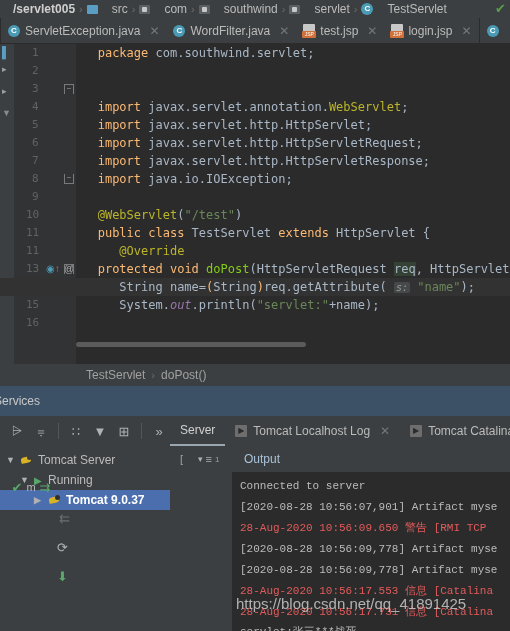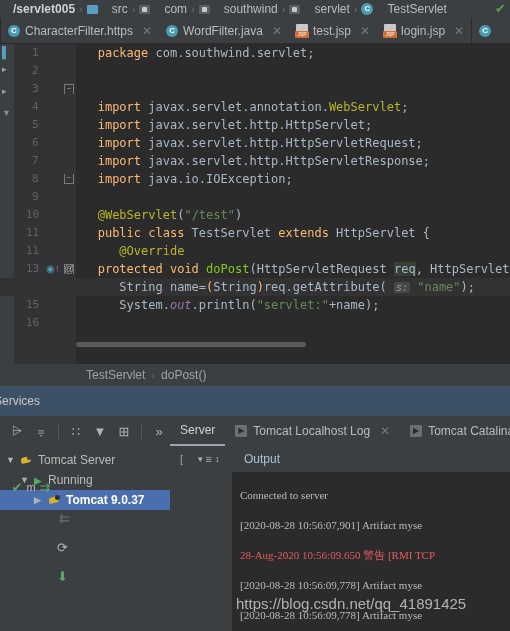--- a/index.html
+++ b/index.html
@@ -116,21 +116,21 @@
     display:flex; align-items:center; gap:3px; padding-left:6px; font-size:11px; color:#a0a0a0;}
   .rbi { position:absolute; left:0; width:62px; height:26px; display:flex; align-items:center;
     justify-content:center; gap:4px; color:#afb1b3; font-size:13px; }
 
   .outputhdr { position:absolute; left:232px; top:446px; width:278px; height:26px; background:#3c3f41;
     display:flex; align-items:center; padding-left:12px; font-size:12px; color:#a8c2d8; }
 
   .console { position:absolute; left:232px; top:472px; width:278px; height:159px; background:#2b2b2b;
     overflow:hidden; padding-top:4px; }
   .cl { height:21px; line-height:21px; white-space:pre; padding-left:8px;
-     font-family:Liberation Serif, serif; font-size:11px; color:#bbbbbb;margin-top:9px; }
+     font-family:Liberation Mono, monospace; font-size:11px; color:#bbbbbb; }
   .cl.err { color:#e35b5b; }
   .watermark { position:absolute; left:236px; top:595px; font-size:15px; color:#c9c9c9; opacity:.85;
     font-family:"Liberation Sans", sans-serif; white-space:nowrap; }
 </style>
 </head>
 <body>
 
 <div id="app">
 
   <div class="breadcrumb">
@@ -162,21 +162,21 @@
       <span class="ic-class">C</span>
       <span class="crumb-label">TestServlet</span>
     </span>
     <span class="ok-check">✔</span>
   </div>
 
   <div class="tabbar">
     <div class="tabdiv"></div>
     <div class="etab">
       <span class="ic-class">C</span>
-      <span>CharacterFilter.https</span>
+      <span>ServletException.java</span>
       <span class="x">✕</span>
     </div>
     <div class="etab">
       <span class="ic-class">C</span>
       <span>WordFilter.java</span>
       <span class="x">✕</span>
     </div>
     <div class="etab">
       <span class="jspicon"></span>
       <span>test.jsp</span>

